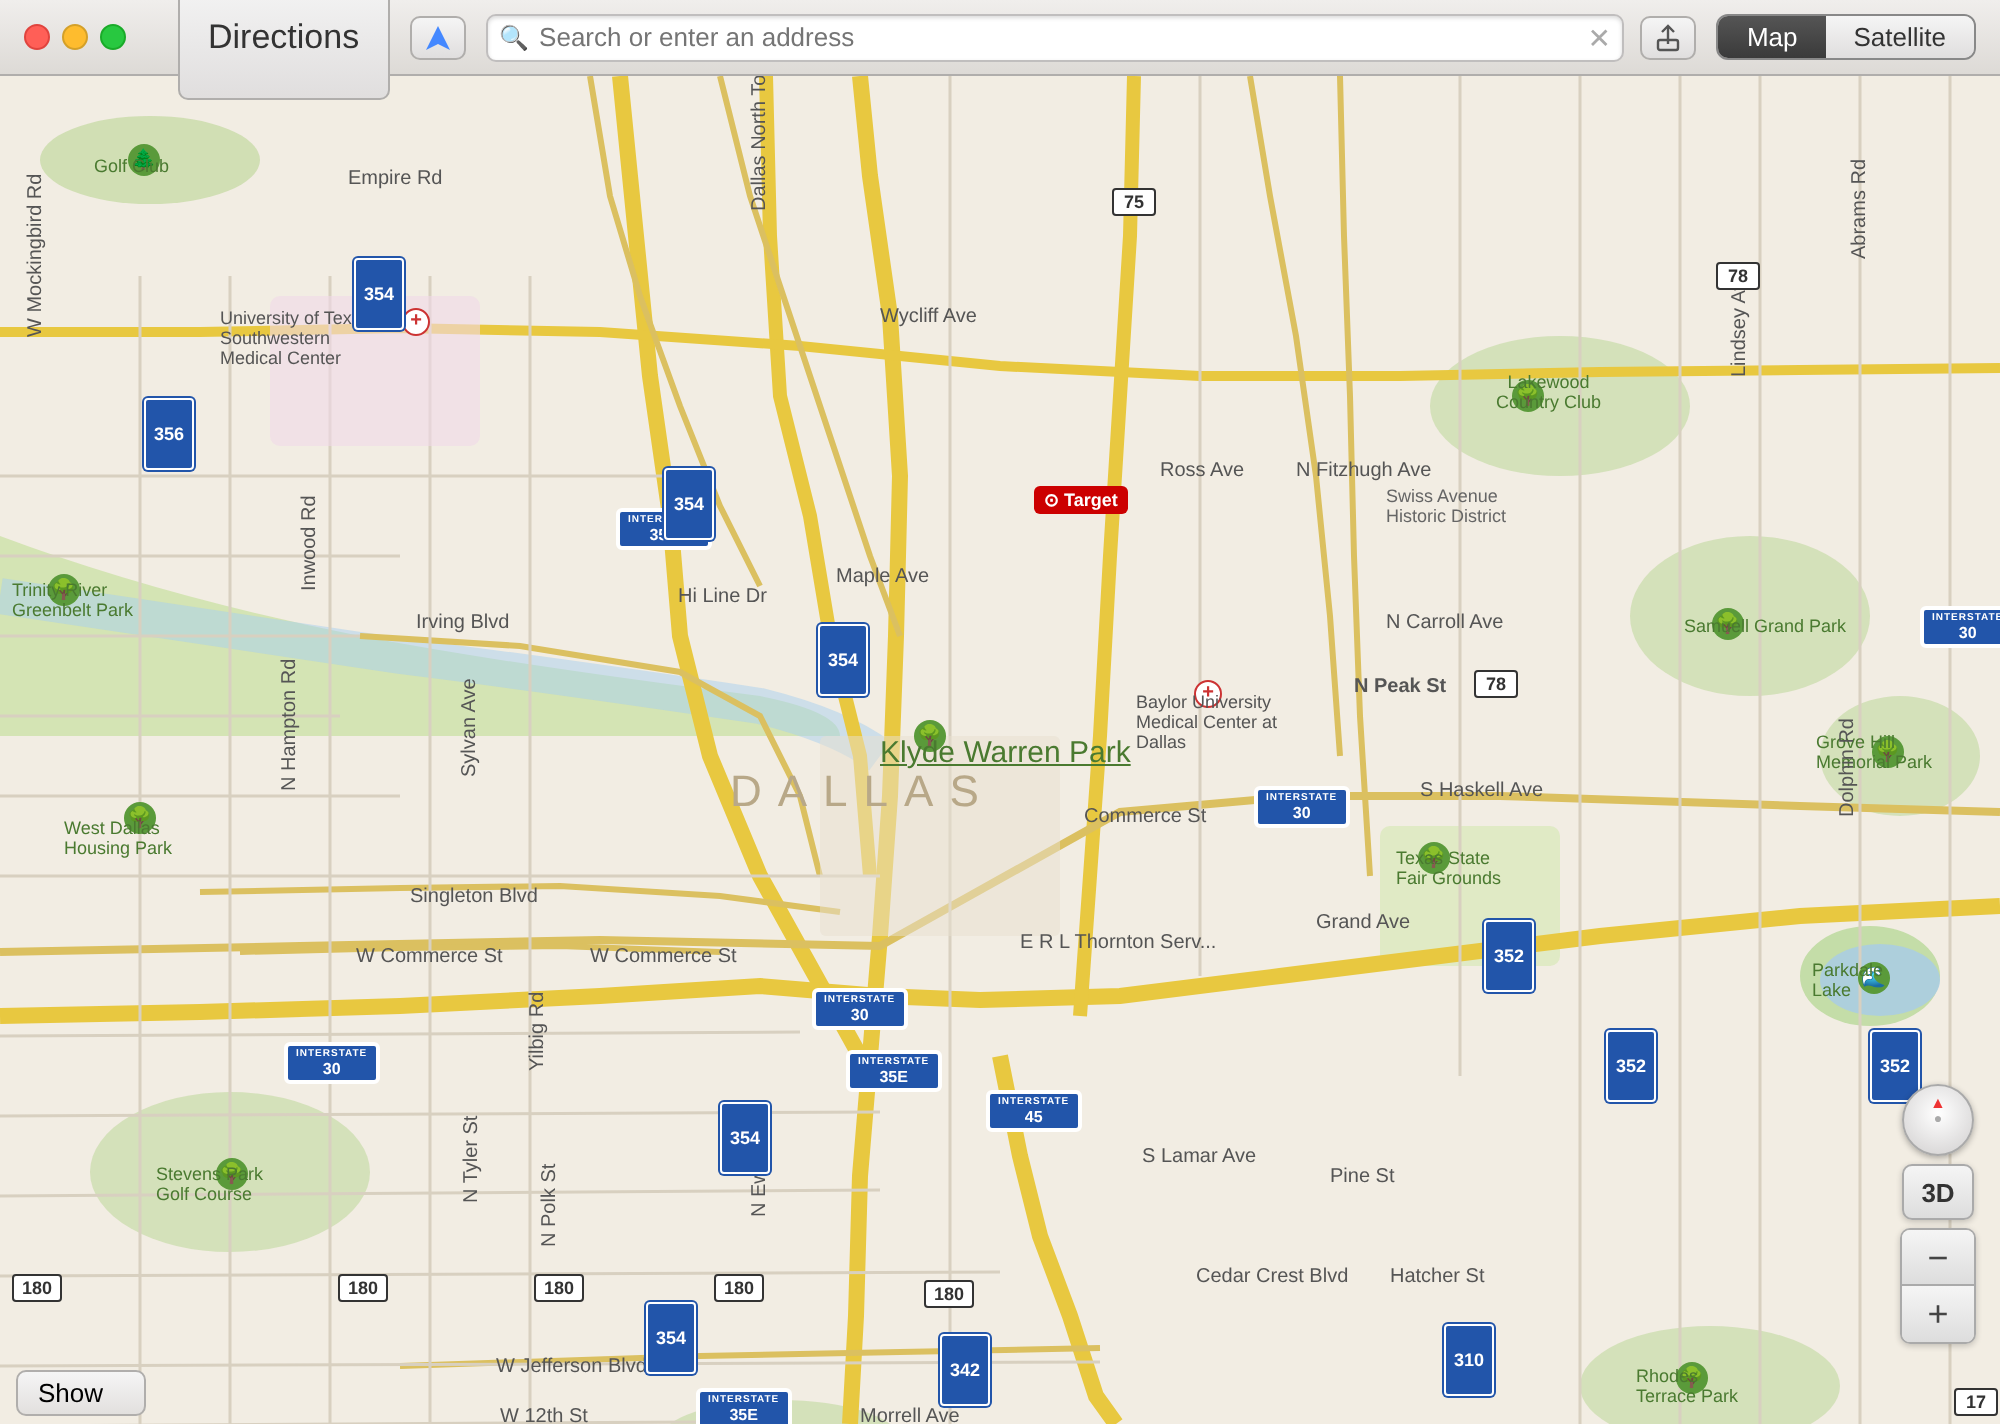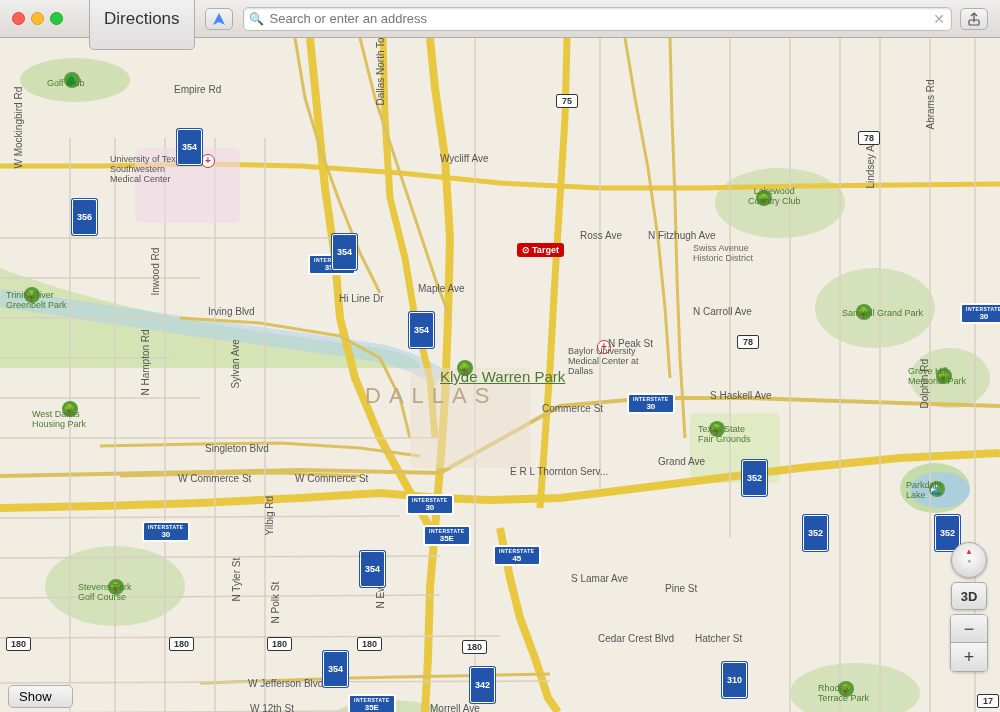--- a/index.html
+++ b/index.html
@@ -339,20 +339,24 @@
   </div>
 
   <div class="share-btn">
     <svg width="14" height="14" viewBox="0 0 14 14">
       <rect x="2" y="8" width="10" height="5" rx="1" fill="none" stroke="#555" stroke-width="1.2"></rect>
       <line x1="7" y1="1" x2="7" y2="10" stroke="#555" stroke-width="1.2"></line>
       <polyline points="4,4 7,1 10,4" fill="none" stroke="#555" stroke-width="1.2"></polyline>
     </svg>
   </div>
 
+  <div class="view-toggle">
+    <button class="view-btn active">Map</button>
+    <button class="view-btn inactive">Satellite</button>
+  </div>
 </div>
 
 <div class="map-container">
 
   <svg class="map-svg" viewBox="0 0 1000 674" xmlns="http://www.w3.org/2000/svg">
 
     <rect width="1000" height="674" fill="#f2ede3"></rect>
 
     <ellipse cx="75" cy="42" rx="55" ry="22" fill="#c8dba8" opacity="0.8"></ellipse>
 
@@ -493,21 +497,21 @@
   <div class="map-label" style="left:710px; top:352px;">S Haskell Ave</div>
   <div class="map-label" style="left:658px; top:418px;">Grand Ave</div>
   <div class="map-label" style="left:339px; top:255px;">Hi Line Dr</div>
   <div class="map-label" style="left:418px; top:245px;">Maple Ave</div>
   <div class="map-label" style="left:380px; top:62px; transform:rotate(-90deg); transform-origin:left center;">Dallas North Tollway</div>
   <div class="map-label" style="left:440px; top:115px;">Wycliff Ave</div>
   <div class="map-label" style="left:510px; top:428px;">E R L Thornton Serv...</div>
   <div class="map-label" style="left:580px; top:192px;">Ross Ave</div>
   <div class="map-label" style="left:648px; top:192px;">N Fitzhugh Ave</div>
   <div class="map-label" style="left:693px; top:268px;">N Carroll Ave</div>
-  <div class="map-label" style="left:608px; top:300px;">N Peak St</div>
+  <div class="map-label" style="left:677px; top:300px;font-weight:bold;">N Peak St</div>
   <div class="map-label" style="left:571px; top:535px;">S Lamar Ave</div>
   <div class="map-label" style="left:665px; top:545px;">Pine St</div>
   <div class="map-label" style="left:598px; top:595px;">Cedar Crest Blvd</div>
   <div class="map-label" style="left:695px; top:595px;">Hatcher St</div>
   <div class="map-label" style="left:430px; top:665px;">Morrell Ave</div>
   <div class="map-label" style="left:248px; top:640px;">W Jefferson Blvd</div>
 
   <div class="map-label" style="left:250px; top:665px;">W 12th St</div>
   <div class="map-label" style="left:924px; top:365px; transform:rotate(-90deg); transform-origin:left center;">Dolphin Rd</div>
   <div class="map-label" style="left:236px; top:558px; transform:rotate(-90deg); transform-origin:left center;">N Tyler St</div>

